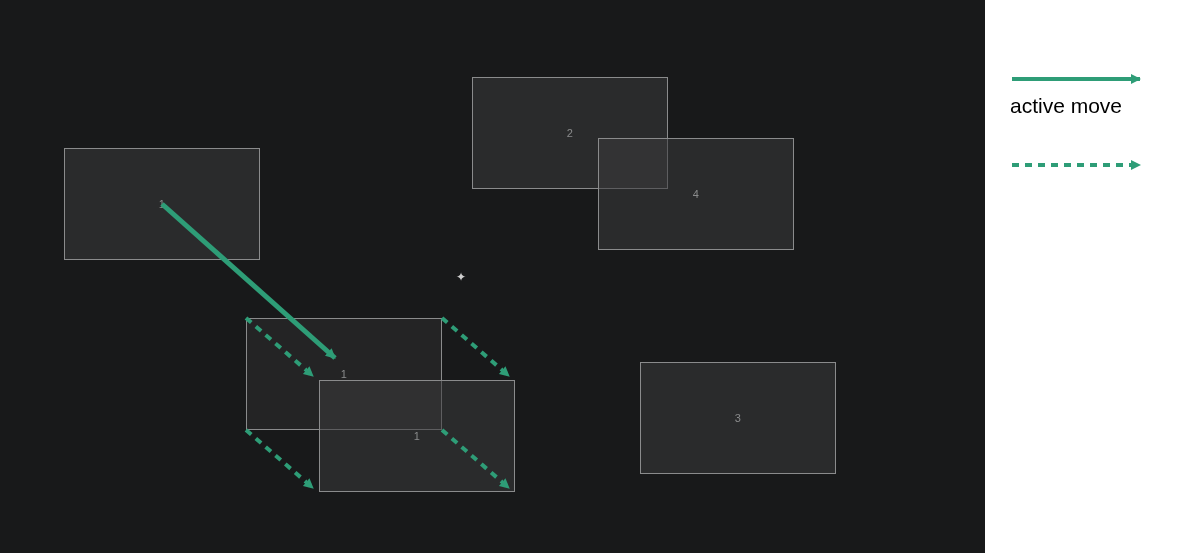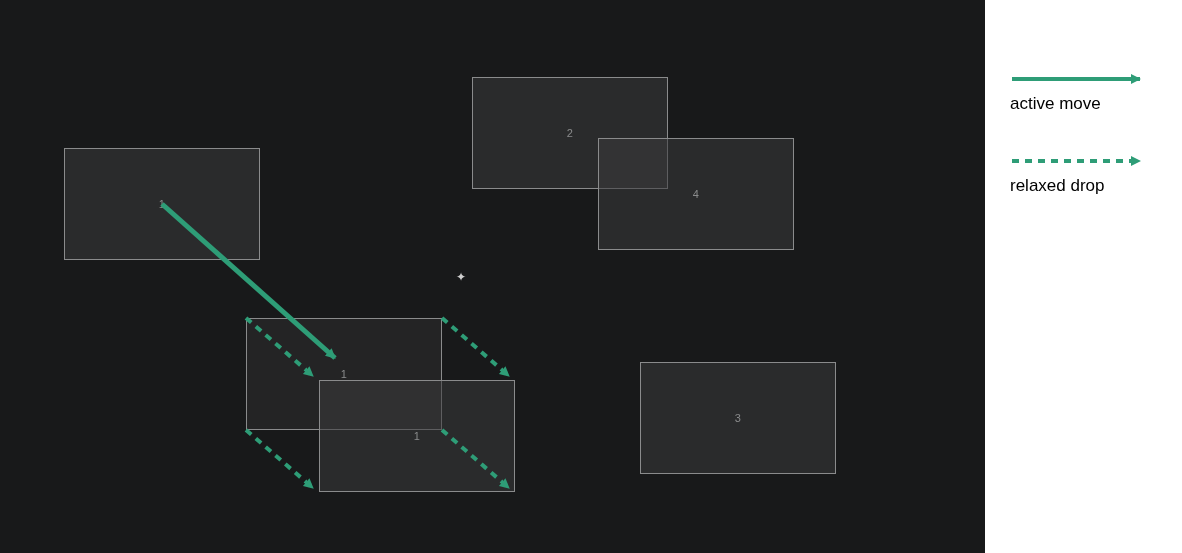--- a/index.html
+++ b/index.html
@@ -40,21 +40,21 @@
     position: absolute;
     left: 1010px;
     top: 72px;
     width: 160px;
   }
   .legend-row {
     margin-bottom: 40px;
   }
   .legend-text {
     color: #000;
-    font-size: 17px;
+    font-size: 21px;
     margin-top: 4px;
   }
   .cursor-cross {
     position: absolute;
     color: #d0d0d0;
     font-size: 12px;
     line-height: 12px;
     transform: translate(-50%, -50%);
   }
   svg.overlay {
@@ -128,15 +128,14 @@
   </div>
   <div class="legend-row">
     <svg width="140" height="14">
       <defs>
         <marker id="laDash" markerWidth="12" markerHeight="12" refX="9" refY="5" orient="auto" markerUnits="userSpaceOnUse">
           <path d="M0,0 L10,5 L0,10 Z" fill="#2e9d77"></path>
         </marker>
       </defs>
       <line x1="2" y1="7" x2="130" y2="7" stroke="#2e9d77" stroke-width="4" stroke-dasharray="7 6" marker-end="url(#laDash)"></line>
     </svg>
-    <div class="legend-text">relaxed drop</div>
   </div>
 </div>
 
 </body></html>

